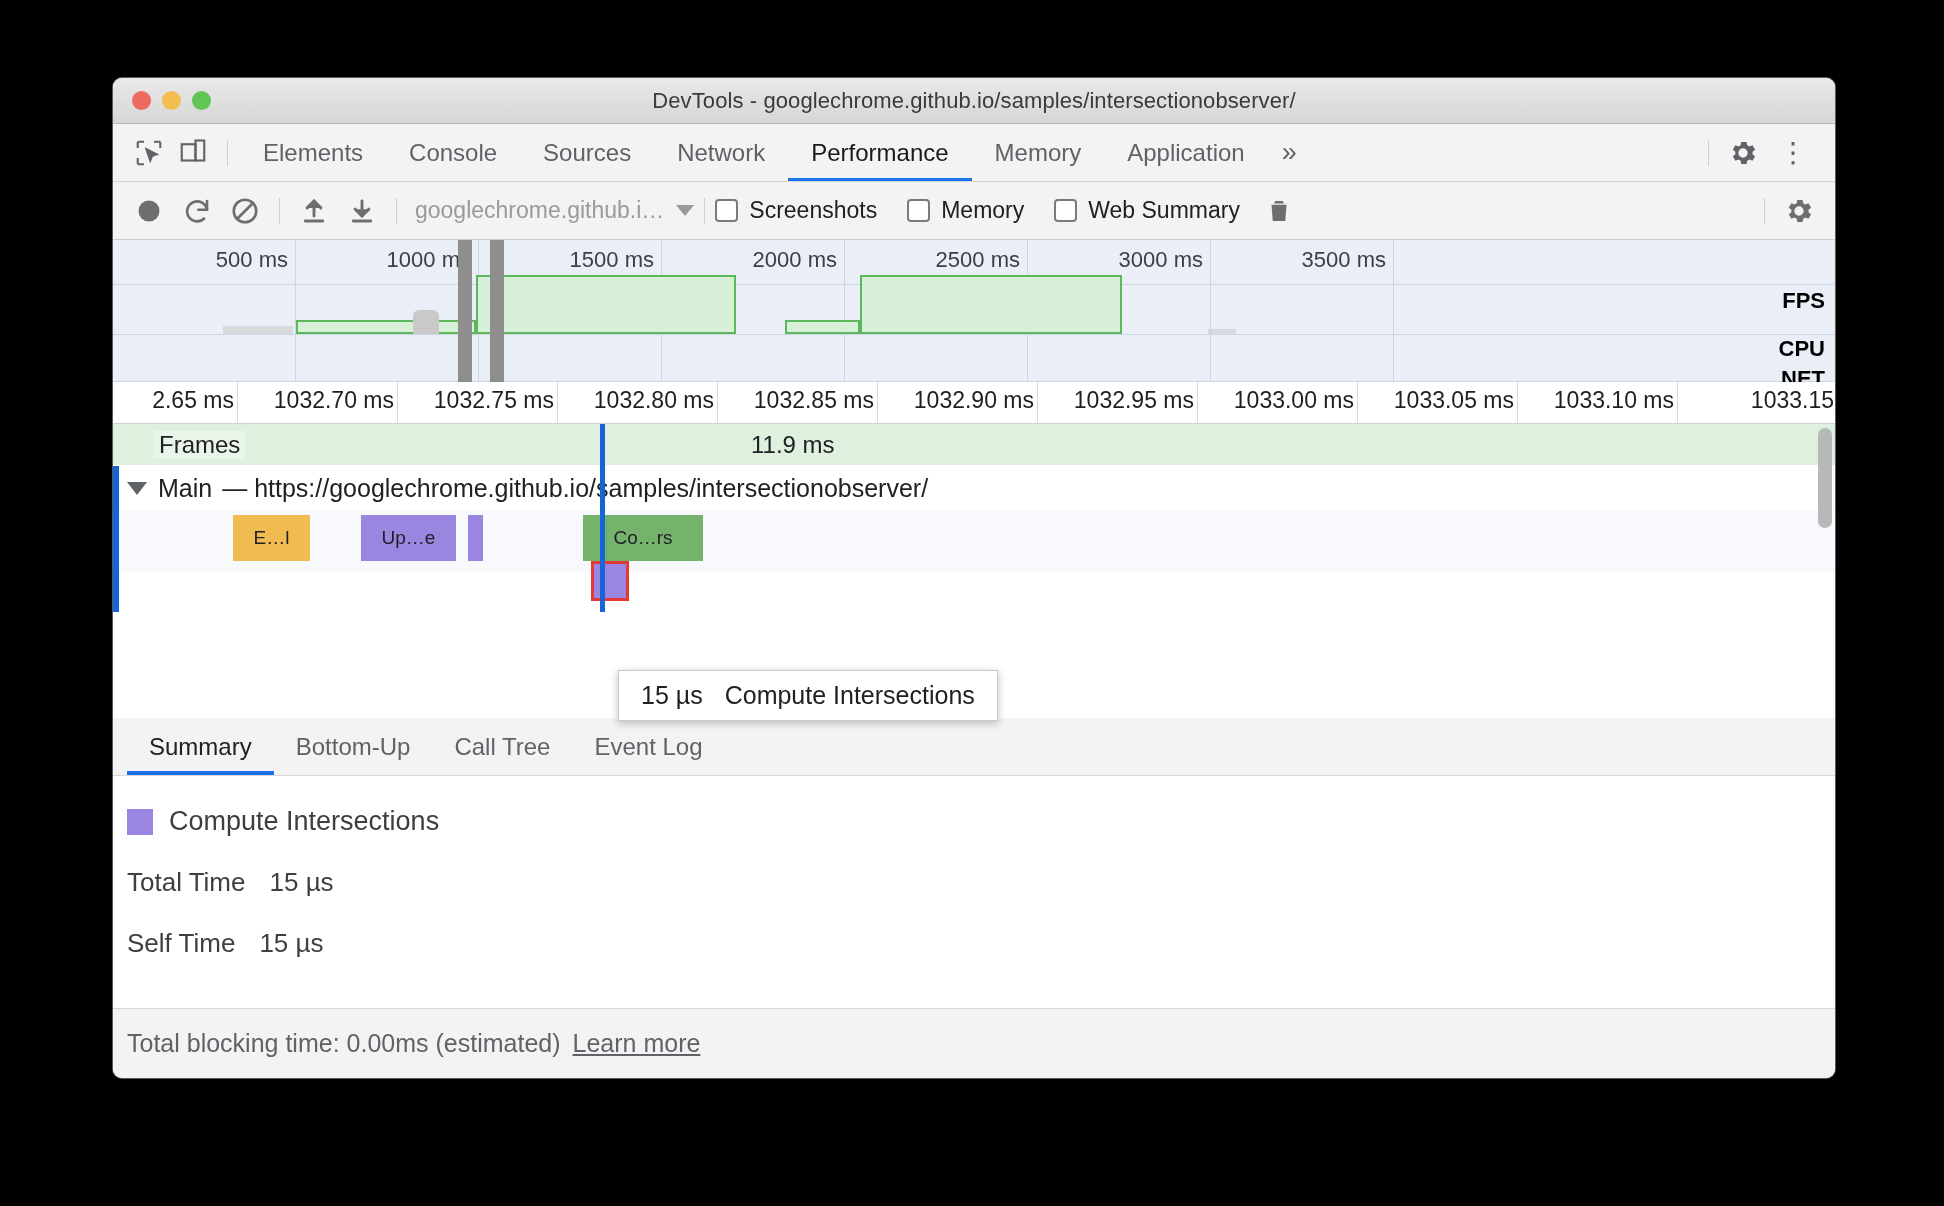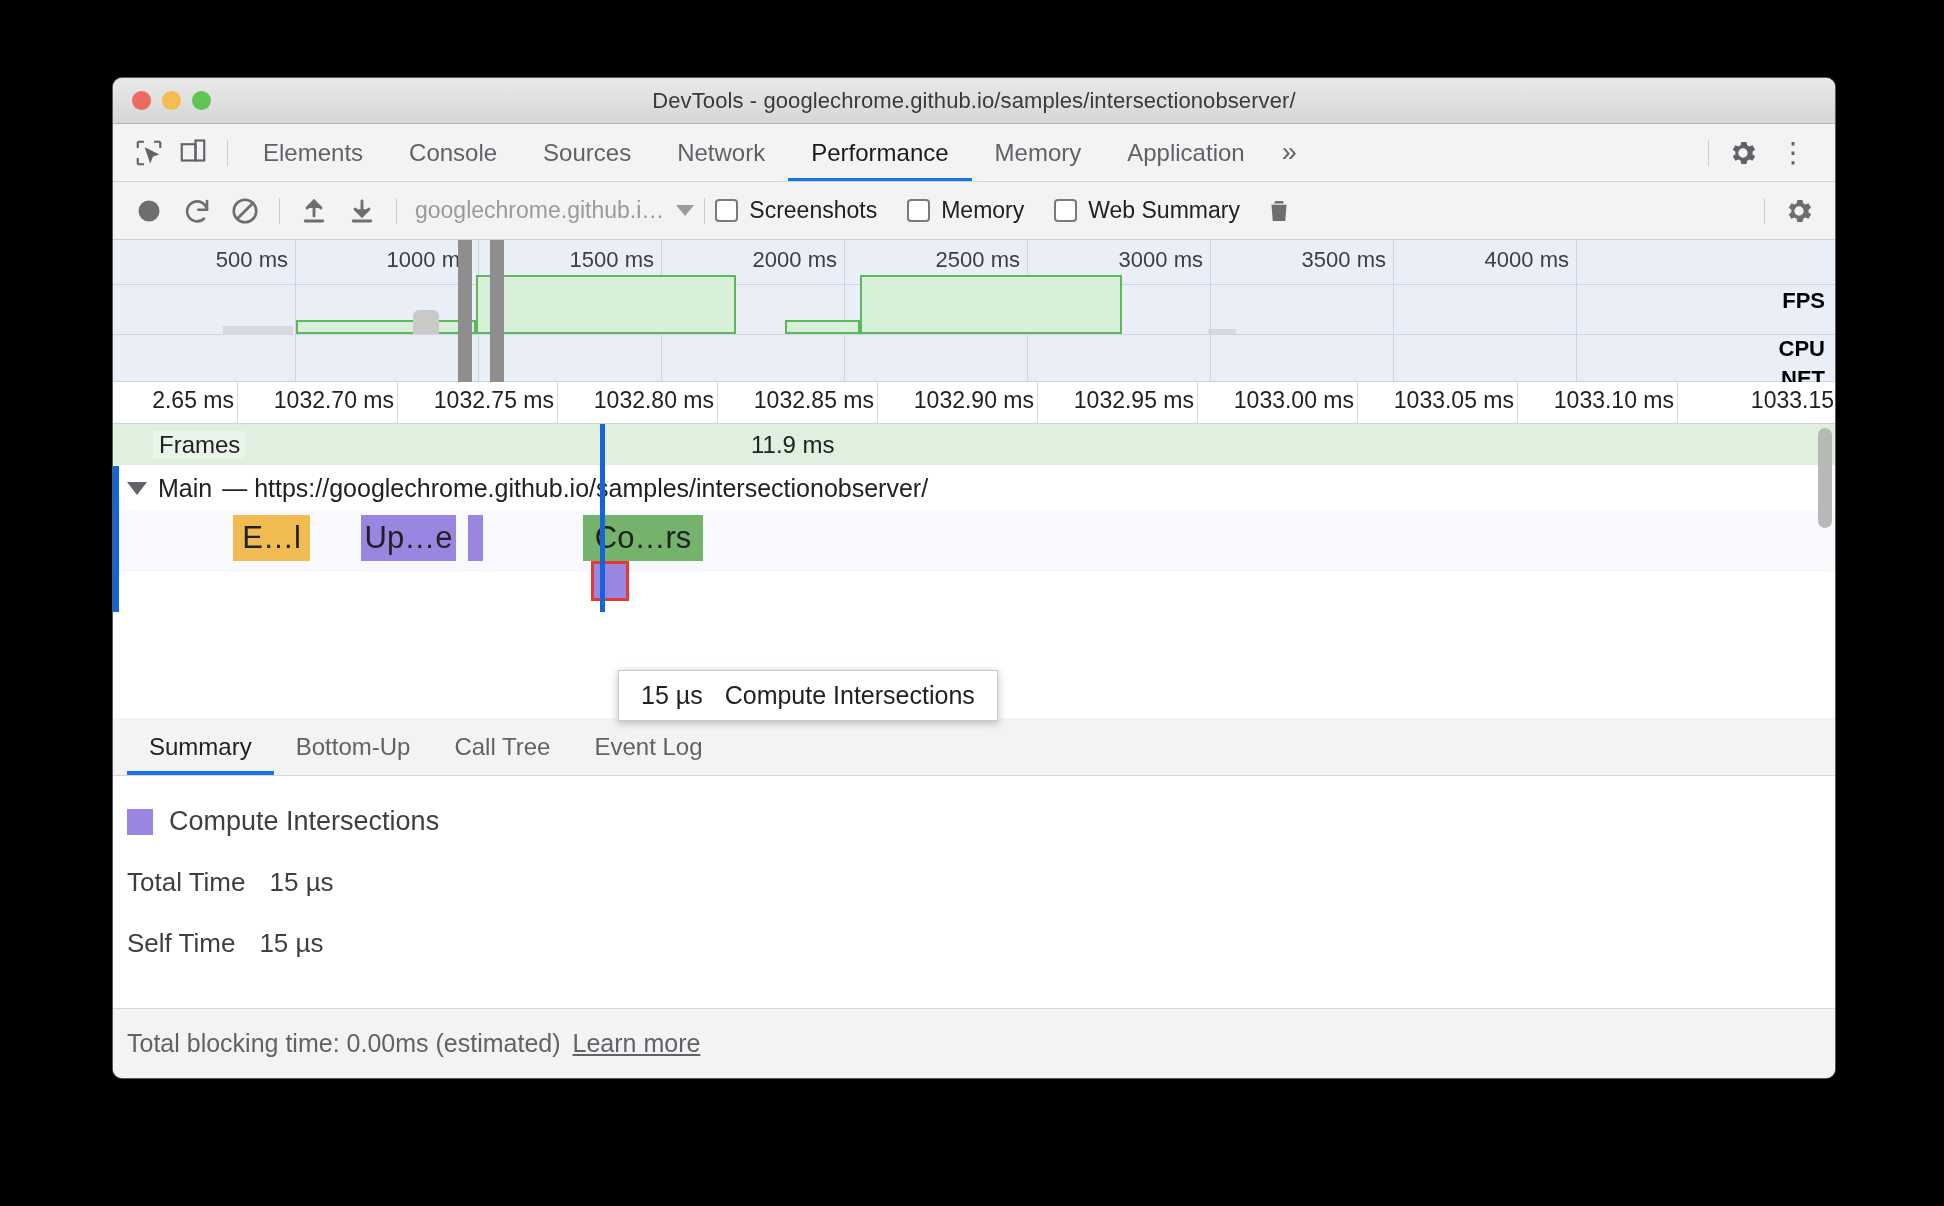--- a/index.html
+++ b/index.html
@@ -152,21 +152,21 @@
   .main-text { font-size: 25px; color: #202124; white-space: nowrap; }
   .task-row { position: relative; height: 40px; }
   .task-bar { position: absolute; top: 0; height: 40px; background: #bdbdbd; }
   .task-label {
     position: absolute; left: 12px; top: 4px;
     font-size: 24px; color: #202124; z-index: 2;
   }
   .event-row { position: relative; height: 62px; background: #f7f9fd; }
   .ev {
     position: absolute; top: 5px; height: 46px;
-    font-size: 31px; color: #202124;
+    font-size: 19px; color: #202124;
     display: flex; align-items: center; justify-content: center;
     overflow: hidden; white-space: nowrap;
   }
   .ev.orange { background: #f0bc52; }
   .ev.purple { background: #9a86e0; }
   .ev.green  { background: #75b26c; }
   .ev.selected { background: #9a86e0; border: 3px solid #e53935; }
   .playhead { position: absolute; width: 5px; background: #1565d8; z-index: 6; }
   .left-edge { position: absolute; left: 0; width: 6px; background: #1565d8; }
 
@@ -348,23 +348,20 @@
       </div>
     <div class="ov-tick" style="left:732px;width:183px">
         <span>2500 ms</span>
       </div>
     <div class="ov-tick" style="left:915px;width:183px">
         <span>3000 ms</span>
       </div>
     <div class="ov-tick" style="left:1098px;width:183px">
         <span>3500 ms</span>
       </div>
-    <div class="ov-tick" style="left:1281px;width:183px">
-        <span>4000 ms</span>
-      </div>
 
     <div class="ov-line" style="top:44px"></div>
     <div class="ov-line" style="top:94px"></div>
     <div class="ov-line" style="top:141px"></div>
 
     <div class="ov-rowlabel" style="top:48px">FPS</div>
     <div class="ov-rowlabel" style="top:96px">CPU</div>
     <div class="ov-rowlabel" style="top:126px">NET</div>
 
     <div class="fps-band" style="left:183px;top:80px;width:180px;height:14px"></div>

